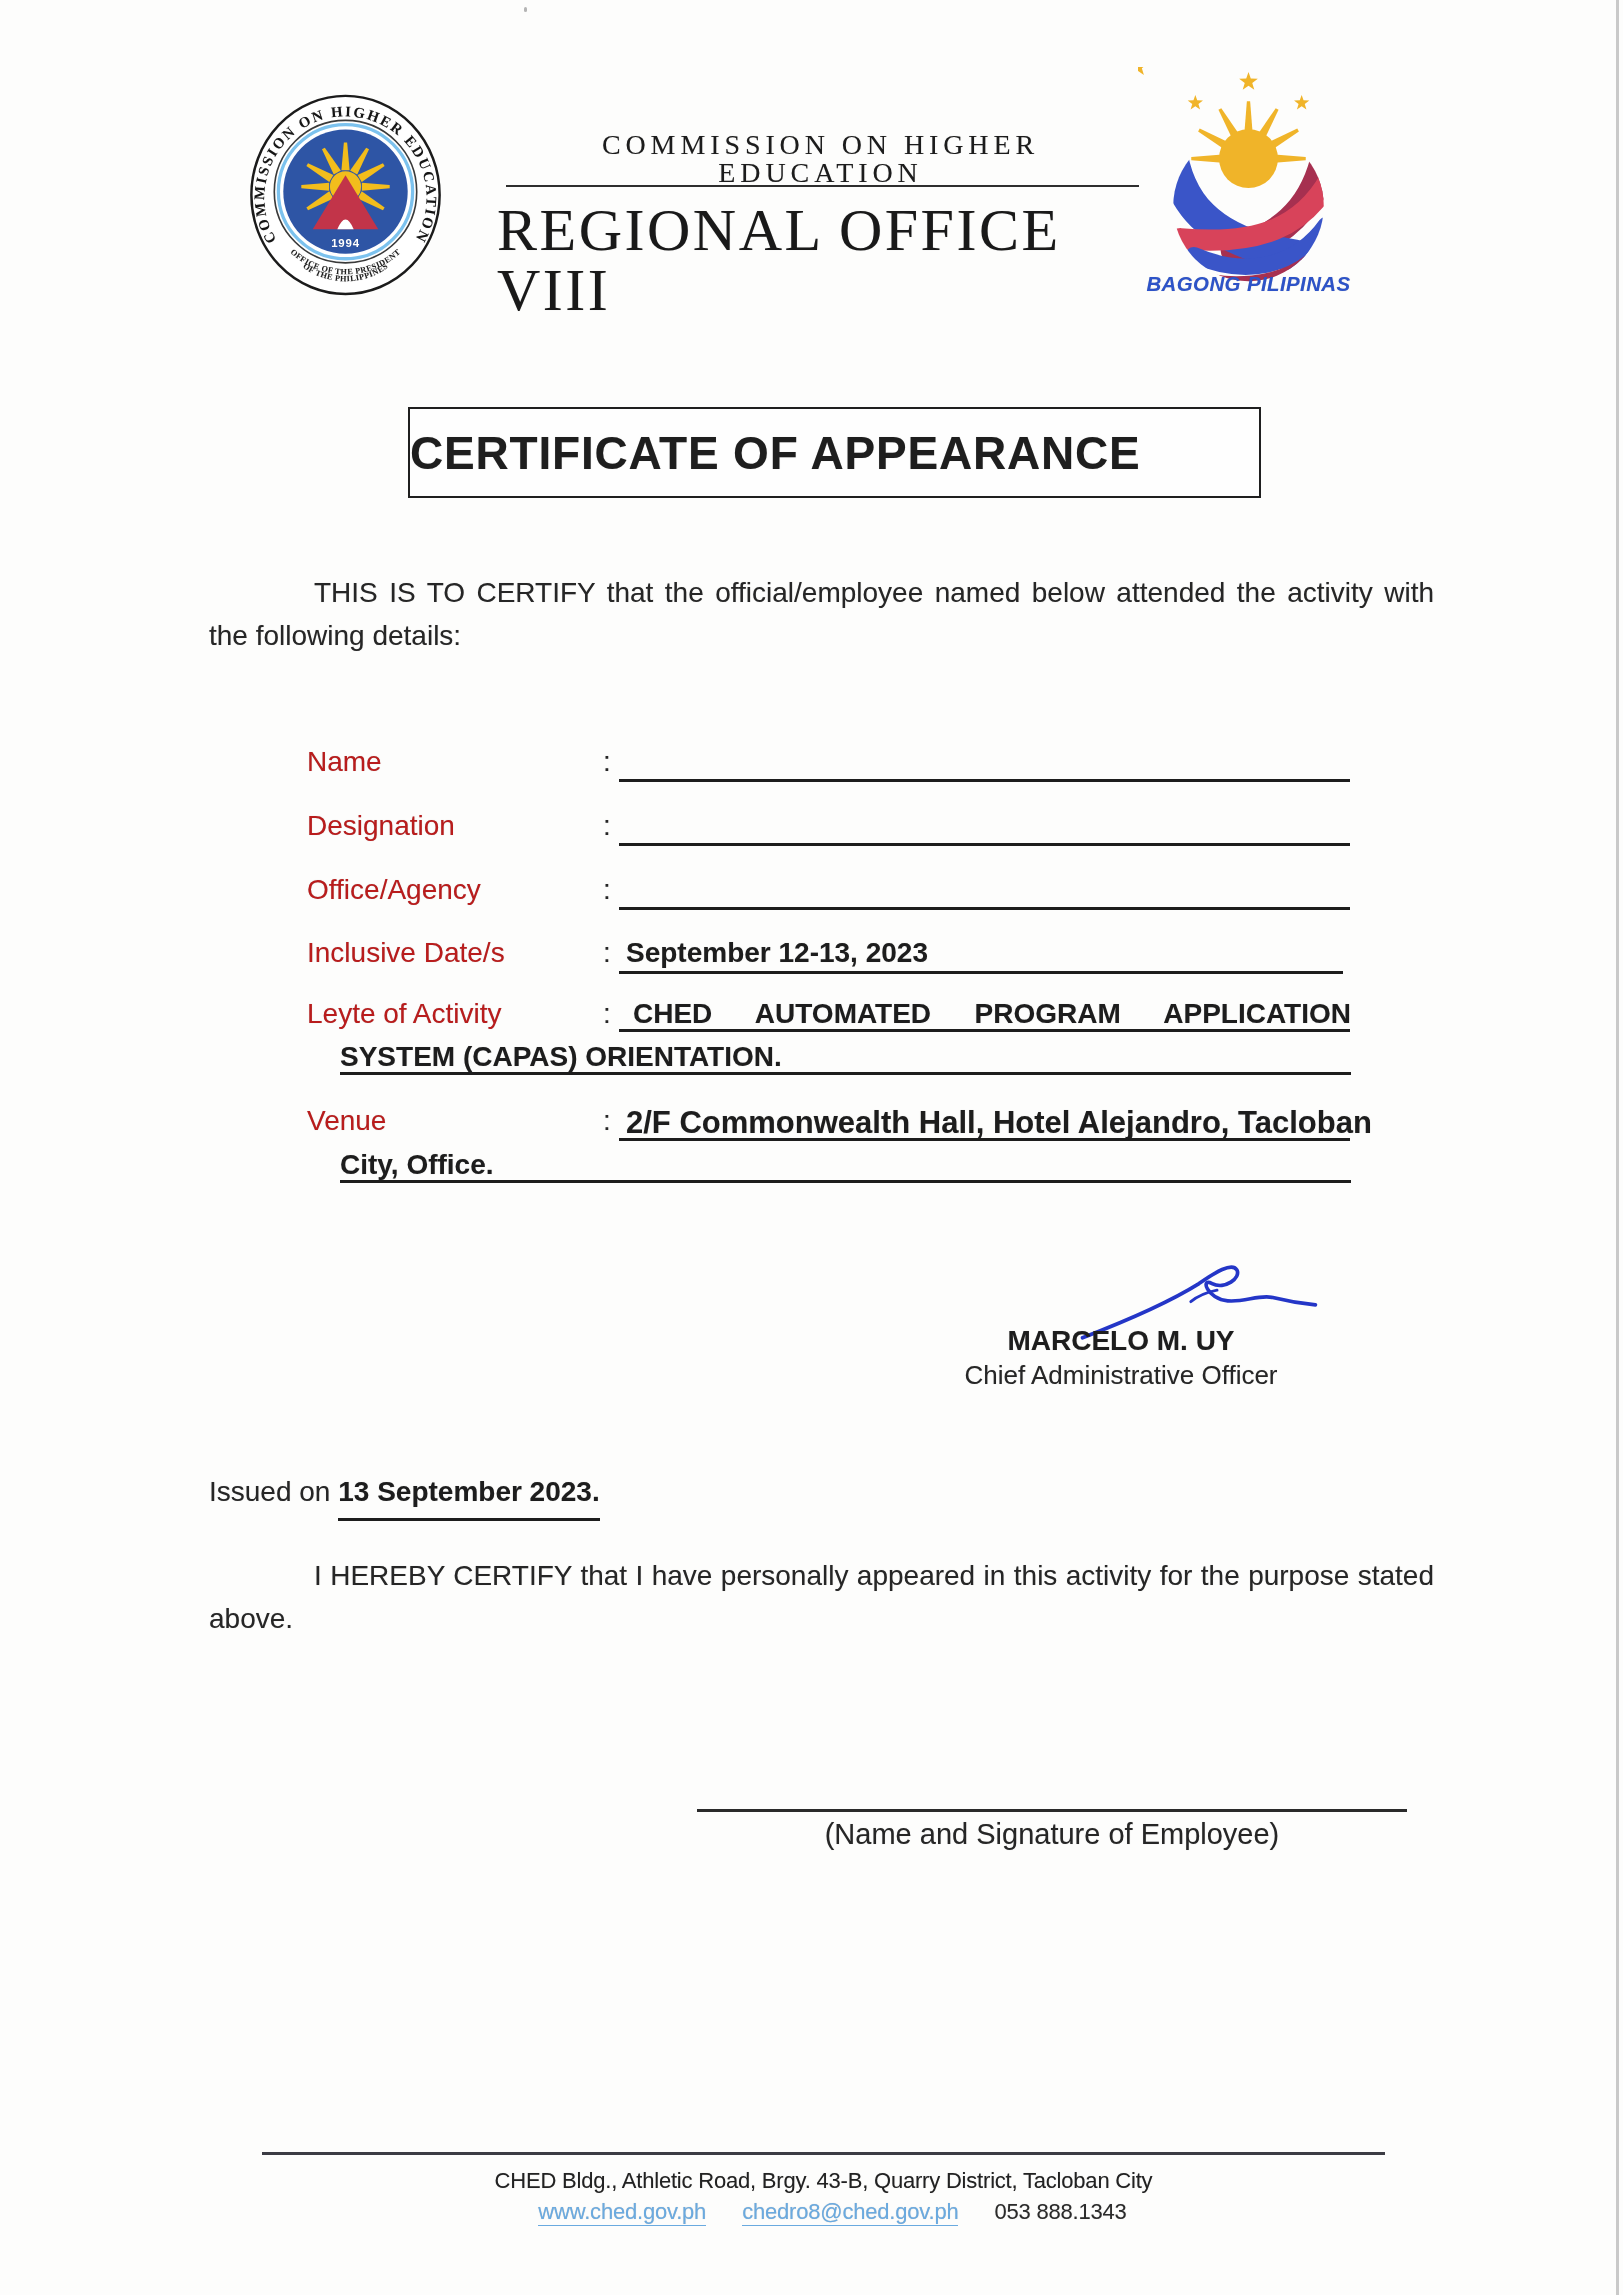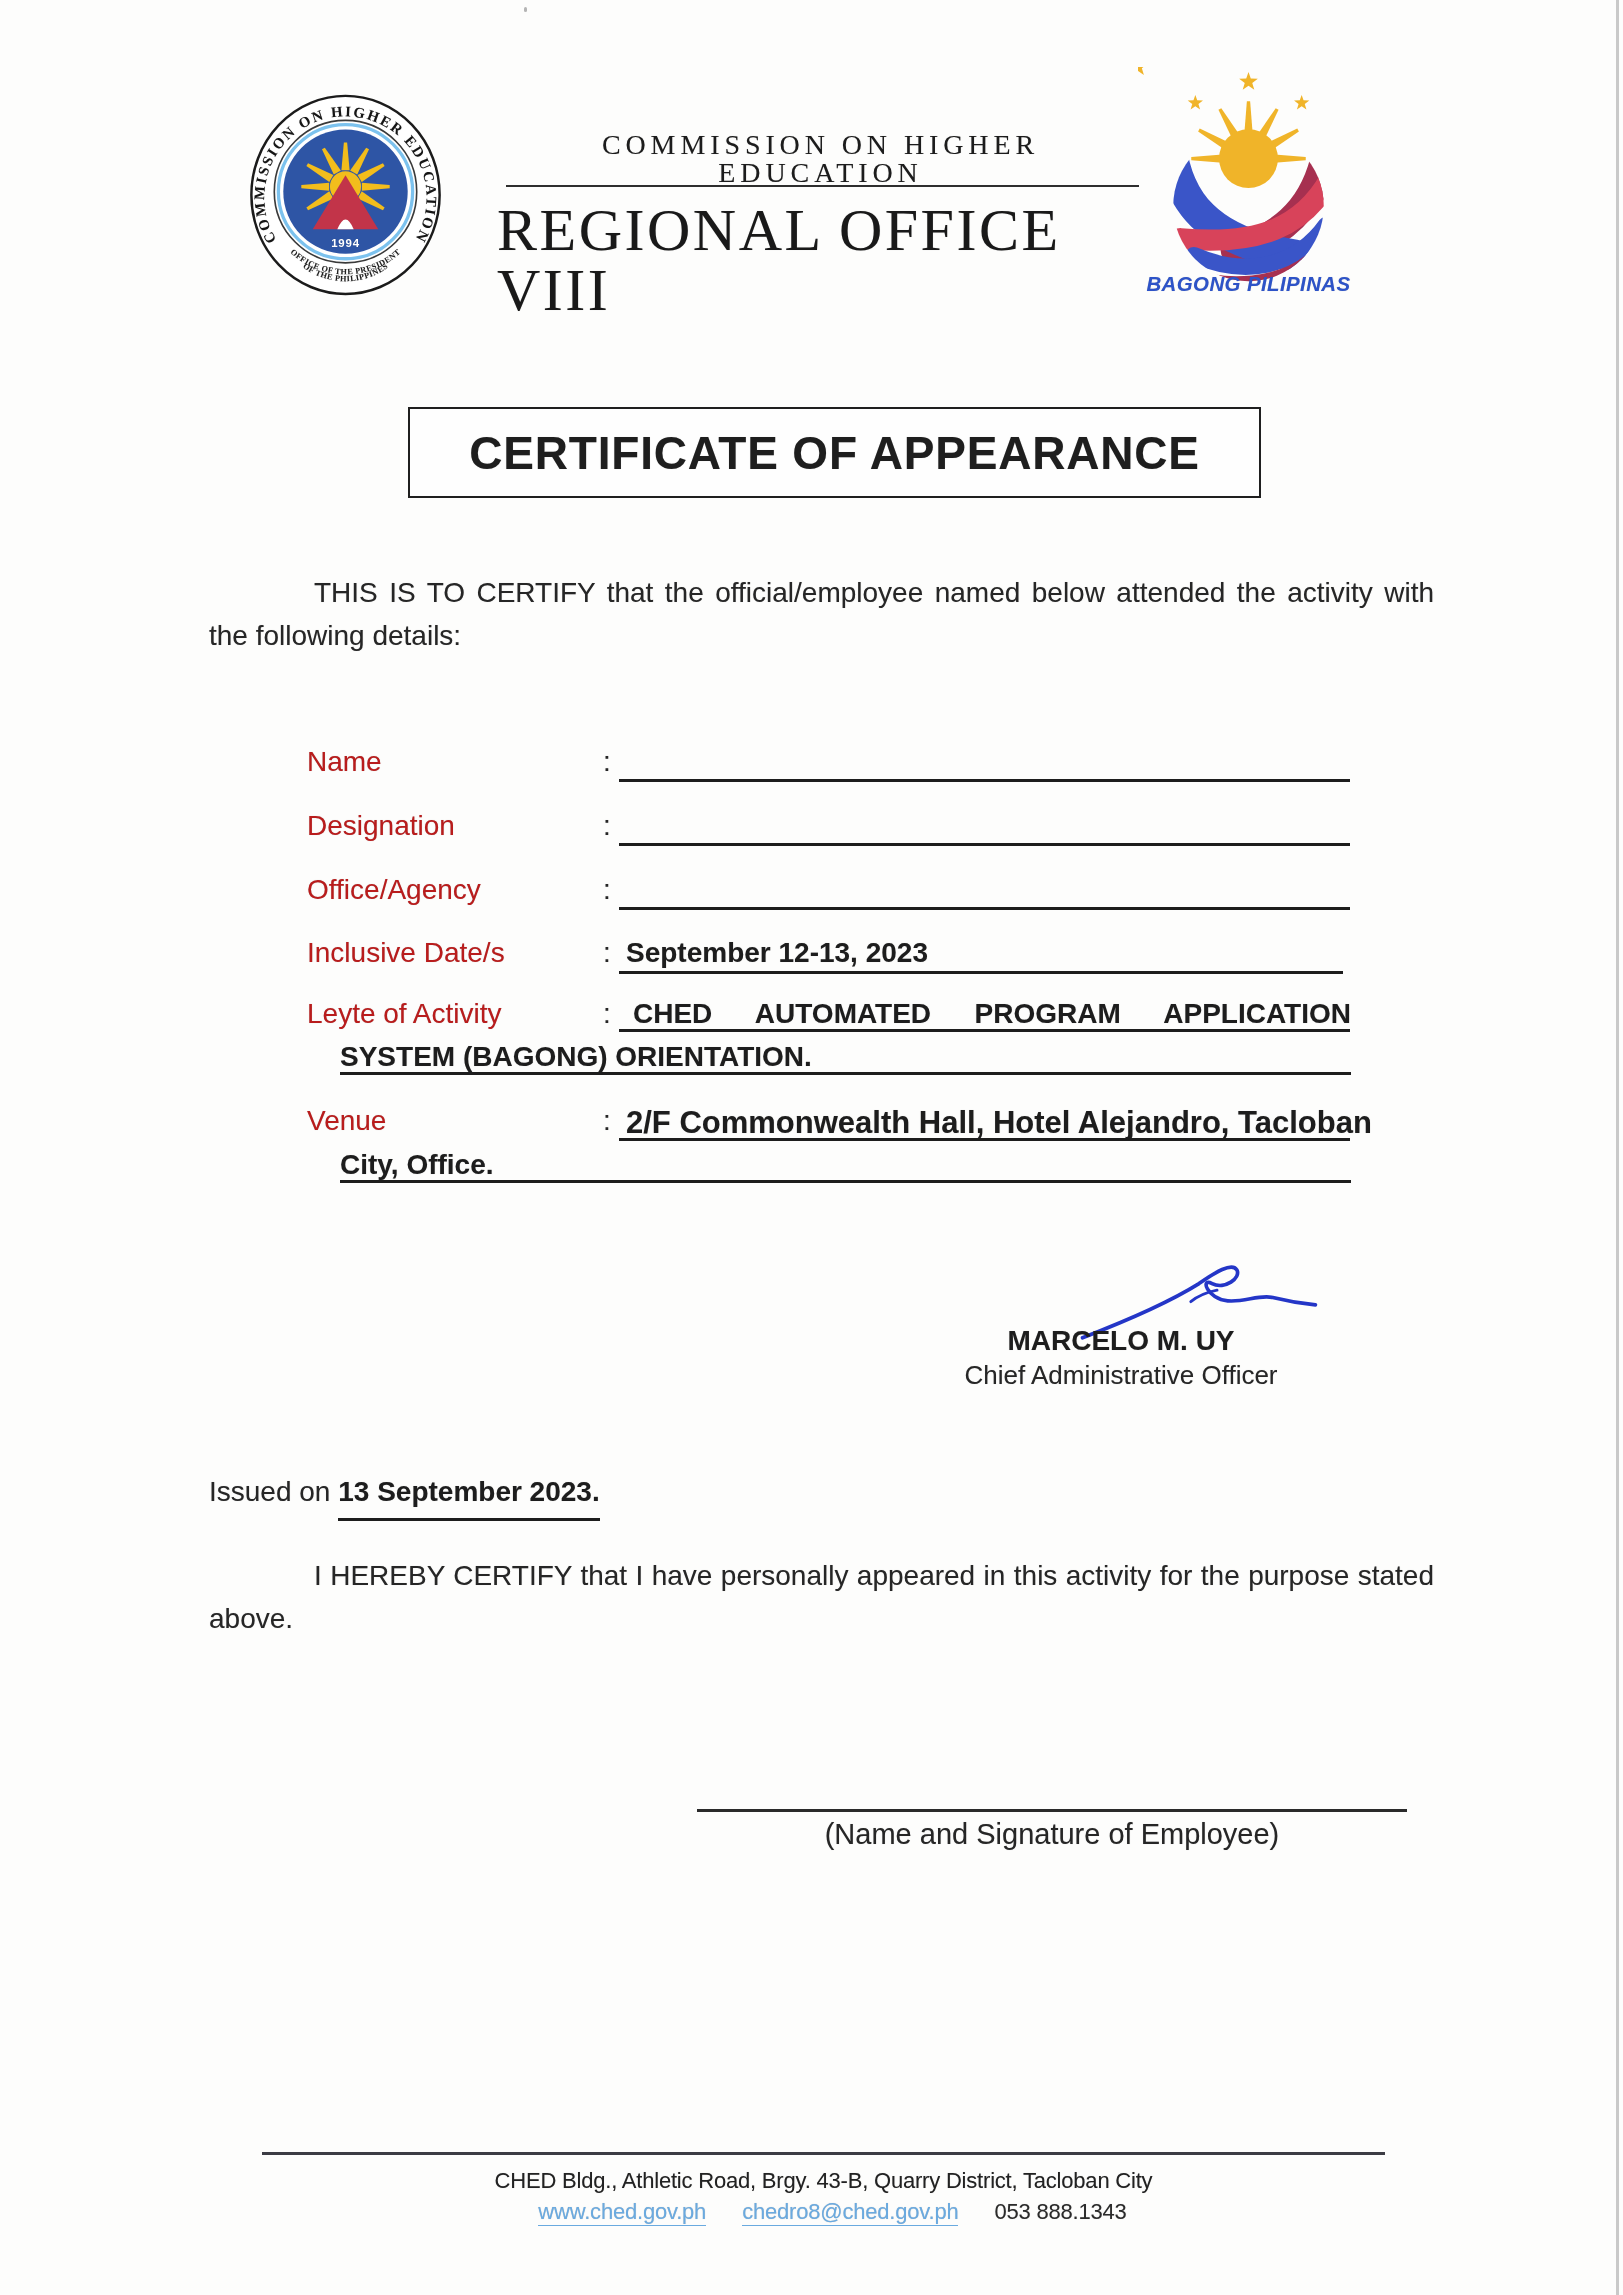--- a/index.html
+++ b/index.html
@@ -9,21 +9,21 @@
     text-shadow:0 0 0.8px rgba(50,50,50,.28);
   }
   .abs{position:absolute;}
   .serif{font-family:"Liberation Serif", serif;}
   
   .hdr-org{left:497px;top:131px;width:647px;text-align:center;font-size:28px;letter-spacing:4.9px;color:#1c1c1c;line-height:1;}
   .hdr-rule{left:506px;top:185px;width:633px;height:1.6px;background:#2e2e2e;}
   .hdr-office{left:497px;top:200px;width:647px;font-size:60px;letter-spacing:2.5px;color:#191919;line-height:1;}
   
   .title-box{left:408px;top:407px;width:849px;height:87px;border:2.5px solid #1f1f1f;
-    display:flex;align-items:center;justify-content:center;background:#fefefe;}
+    display:flex;align-items:center;justify-content:flex-start;background:#fefefe;}
   .title-box span{font-size:46px;font-weight:bold;letter-spacing:0.8px;color:#1e1e1e;}
   
   .para{left:209px;top:571px;width:1225px;font-size:28px;line-height:43px;text-align:justify;text-indent:105px;color:#262626;}
   .para2{left:209px;top:1554px;width:1225px;font-size:28px;line-height:43px;text-align:justify;text-indent:105px;color:#262626;}
   
   .flabel{font-size:28px;line-height:1;color:#b91c1c;}
   .fcolon{font-size:28px;line-height:1;color:#262626;}
   .fval{font-size:28px;line-height:1;font-weight:bold;color:#1d1d1d;white-space:nowrap;}
   .uline{height:3.3px;background:#1d1d1d;}
   .just-line{text-align:justify;text-align-last:justify;}
@@ -147,21 +147,21 @@
 
   <div class="abs flabel" style="left:307px;top:939px">Inclusive Date/s</div>
   <div class="abs fcolon" style="left:603px;top:939px">:</div>
   <div class="abs fval" style="left:626px;top:939px">September 12-13, 2023</div>
   <div class="abs uline" style="left:619px;top:971px;width:724px"></div>
 
   <div class="abs flabel" style="left:307px;top:1000px">Leyte of Activity</div>
   <div class="abs fcolon" style="left:603px;top:1000px">:</div>
   <div class="abs fval just-line" style="left:633px;top:1000px;width:718px;white-space:normal">CHED AUTOMATED PROGRAM APPLICATION</div>
   <div class="abs uline" style="left:619px;top:1029px;width:731px"></div>
-  <div class="abs fval" style="left:340px;top:1043px">SYSTEM (BAGONG) ORIENTATION.</div>
+  <div class="abs fval" style="left:340px;top:1043px">SYSTEM (CAPAS) ORIENTATION.</div>
   <div class="abs uline" style="left:340px;top:1072px;width:1011px"></div>
 
   <div class="abs flabel" style="left:307px;top:1107px">Venue</div>
   <div class="abs fcolon" style="left:603px;top:1107px">:</div>
   <div class="abs fval" style="left:626px;top:1107px;font-size:31px">2/F Commonwealth Hall, Hotel Alejandro, Tacloban</div>
   <div class="abs uline" style="left:619px;top:1138px;width:731px"></div>
   <div class="abs fval" style="left:340px;top:1151px">City, Office.</div>
   <div class="abs uline" style="left:340px;top:1180px;width:1011px"></div>
 
   <svg class="abs" style="left:1076px;top:1259px" width="246" height="82" viewBox="0 0 300 100">

